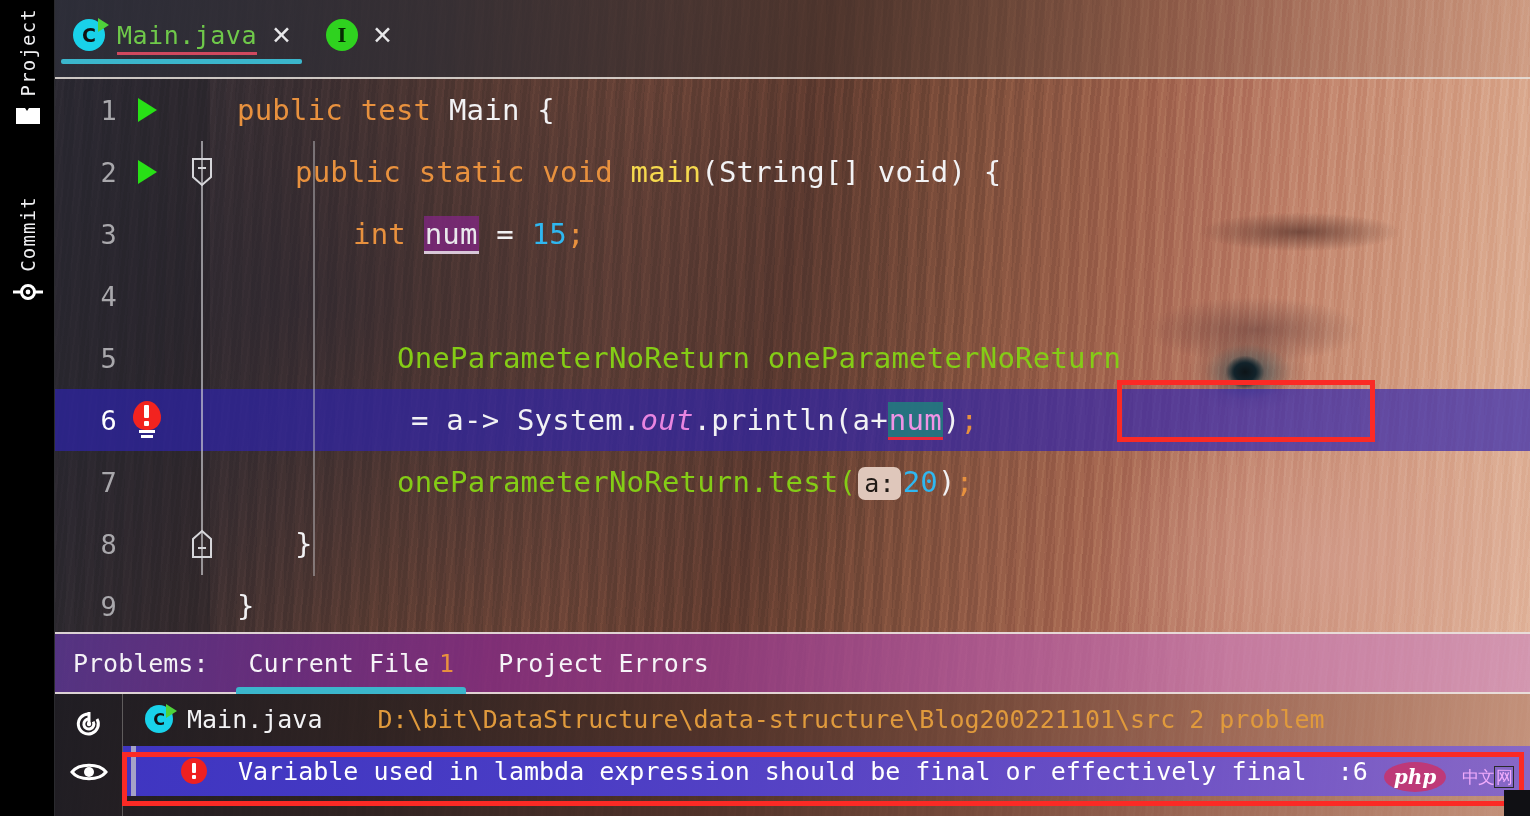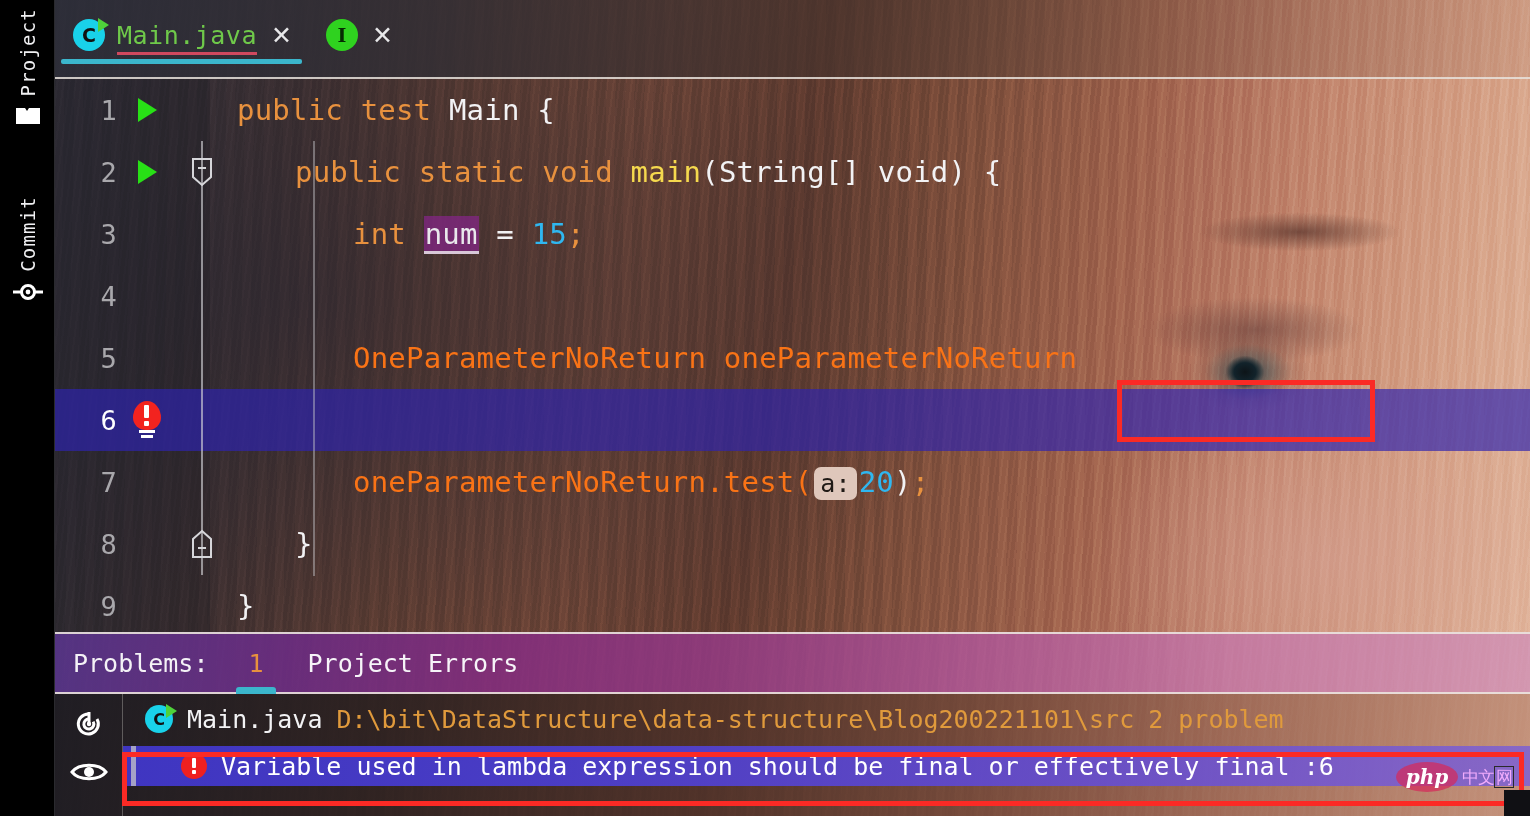--- a/index.html
+++ b/index.html
@@ -222,21 +222,21 @@
   .indent-guide {
     position: absolute;
     left: 258px; top: 62px; height: 435px; width: 2px;
     background: rgba(200,200,205,0.45);
     z-index: 3;
   }
 
   
   .kw      { color: #e8913e; }
   .type    { color: #f2f2f4; }
-  .ident   { color: #f97316; }
+  .ident   { color: #84cc16; margin-left: 44px; }
   .method  { color: #f5d94e; }
   .num     { color: #2fb7f0; }
   .punct   { color: #f2f2f4; }
   .semi    { color: #e8913e; }
   .field-it{ color: #e985e0; font-style: italic; }
   .var-hl  {
     background: rgba(128,38,130,0.78);
     border-bottom: 3px solid #d8c8d8;
     padding: 1px 1px 0 1px;
   }
@@ -335,25 +335,25 @@
     gap: 14px; padding-top: 12px;
     border-right: 1px solid rgba(210,205,200,0.35);
   }
   .pp-body { position: absolute; left: 68px; right: 0; top: 0; bottom: 0; }
   .pp-file-row {
     height: 50px; display: flex; align-items: center; gap: 14px;
     padding-left: 22px;
     font-size: 25px; font-family: "DejaVu Sans Mono", monospace;
   }
   .pp-file-name { color: #f2f2f4; }
-  .pp-file-path { color: #e09a3c; }
+  .pp-file-path { color: #e09a3c; margin-left: 41px; }
   .pp-file-count { color: #e09a3c; }
   .pp-msg-row {
-    position: absolute; left: 0; right: 0; top: 52px; height: 40px;
-    display: flex; align-items: center; gap: 14px;
+    position: absolute; left: 0; right: 0; top: 52px; height: 50px;
+    display: flex; align-items: center; gap: 31px;
     padding-left: 58px;
     background: linear-gradient(95deg,
       rgba(66,56,210,0.90) 0%, rgba(74,62,214,0.90) 30%,
       rgba(92,72,216,0.88) 58%, rgba(110,84,214,0.86) 82%,
       rgba(124,96,212,0.84) 100%);
     font-size: 25px; color: #f6f6f8;
     font-family: "DejaVu Sans Mono", monospace;
   }
   .pp-msg-leftbar {
     position: absolute; left: 8px; top: 0; bottom: 0; width: 5px;
@@ -369,21 +369,21 @@
   }
   .err-dot::after {
     content: ""; position: absolute; left: 11px; top: 17px;
     width: 4px; height: 4px; background: #fff; border-radius: 1px;
   }
   .pp-msg-line { color: #ffffff; }
 
   
   .watermark {
     position: absolute; right: 16px; top: 762px;
-    z-index: 70; display: flex; align-items: center; gap: 4px;
+    z-index: 70; display: flex; align-items: center; gap: 16px;
     pointer-events: none;
   }
   .wm-ellipse {
     width: 62px; height: 30px; border-radius: 50%;
     background: rgba(214,42,90,0.72);
     display: flex; align-items: center; justify-content: center;
     font: italic bold 20px "DejaVu Serif", serif; color: #ffffff;
   }
   .wm-cn {
     font: 17px "DejaVu Sans", sans-serif; color: #f0abfc;
@@ -507,20 +507,21 @@
               <span class="glass"></span>
               <span class="bang"></span>
               <span class="bang-dot"></span>
               <span class="base1"></span>
               <span class="base2"></span>
             </span>
           </span>
           <span class="gutter-fold">
             <span class="fold-line"></span>
           </span>
+          <span class="code"><span class="ind ind3"></span><span class="punct">= a-&gt; System.</span><span class="field-it">out</span><span class="punct">.println(a+</span><span class="var-teal">num</span><span class="punct">)</span><span class="semi">;</span></span>
         </div>
         <div class="row">
           <span class="lnum">7</span>
           <span class="gutter-run"></span>
           <span class="gutter-fold">
             <span class="fold-line"></span>
           </span>
           <span class="code"><span class="ind ind2"></span><span class="ident">oneParameterNoReturn.test(</span><span class="paramhint">a:</span><span class="num">20</span><span class="punct">)</span><span class="semi">;</span></span>
         </div>
         <div class="row">
@@ -541,20 +542,21 @@
           <span class="gutter-fold"></span>
           <span class="code"><span class="punct">}</span></span>
         </div>
       </div>
   </div>
 
   <div class="problems-bar">
     <span class="pb-title">Problems:</span>
 
     <div class="pb-tab">
+      <span>Current File</span>
       <span class="count">1</span>
       <span class="pb-underline"></span>
     </div>
 
     <div class="pb-tab">
       <span>Project Errors</span>
     </div>
   </div>
 
   <div class="problems-panel">

